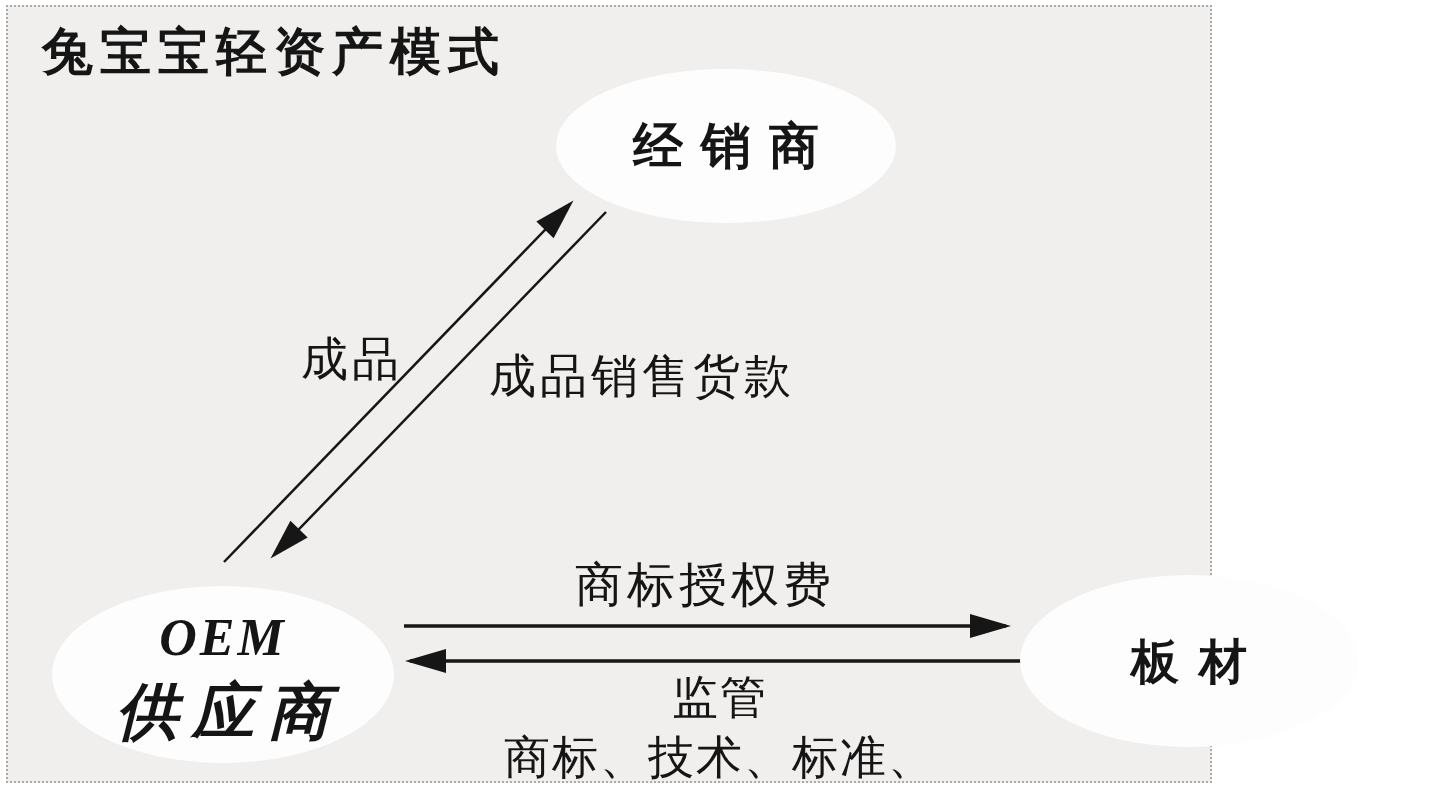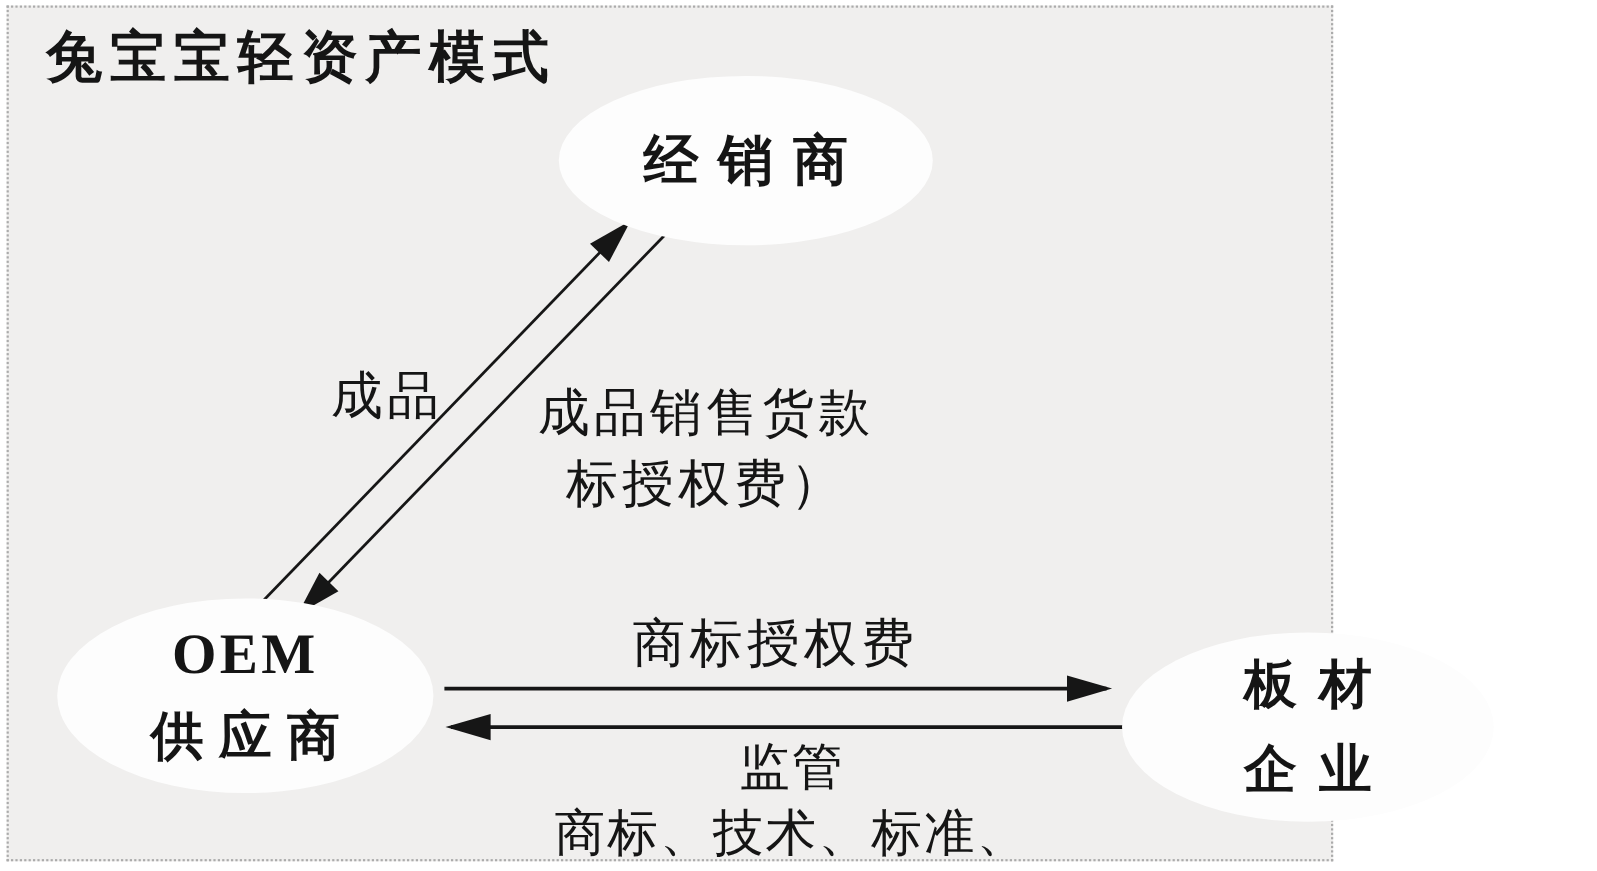--- a/index.html
+++ b/index.html
@@ -21,26 +21,26 @@
     position: absolute; left: 42px; top: 18px;
     font-size: 51px; font-weight: 700; letter-spacing: 7px;
     white-space: nowrap;
   }
   .node {
     position: absolute; border-radius: 50%;
     background: var(--node-fill, #fdfdfd);
     display: flex; flex-direction: column; justify-content: center; align-items: center;
     text-align: center; font-weight: 700;
   }
-  .node-dealer { left: 508px; top: 69px;  width: 340px; height: 154px; }
-  .node-oem    { left: 52px;  top: 544px; width: 342px; height: 177px; }
+  .node-dealer { left: 556px; top: 69px;  width: 340px; height: 154px; }
+  .node-oem    { left: 52px;  top: 586px; width: 342px; height: 177px; font-style: italic; }
   .node-board  { left: 1020px;top: 575px; width: 338px; height: 172px; text-align: center; }
   .node-dealer .nline { font-size: 50px; letter-spacing: 18px; text-indent: 18px; }
   .node-oem .nline1 { font-size: 52px; letter-spacing: 3px; line-height: 74px; }
-  .node-oem .nline2 { font-size: 48px; letter-spacing: 14px; text-indent: 14px; line-height: 74px; }
+  .node-oem .nline2 { font-size: 62px; letter-spacing: 14px; text-indent: 14px; line-height: 74px; }
   .node-board .nline1, .node-board .nline2 { font-size: 48px; letter-spacing: 20px; text-indent: 20px; line-height: 77px; }
   .arrow-layer { position: absolute; left: 0; top: 0; width: 1452px; height: 792px; }
   .edge-label {
     position: absolute; transform: translateX(-50%);
     text-align: center; white-space: nowrap;
     font-size: 47px; letter-spacing: 4px;
   }
   .lbl-finished { left: 352px; top: 328px; font-family: Liberation Mono, monospace; }
   .lbl-payment  { left: 642px; top: 344px; line-height: 64px; }
   .lbl-royalty  { left: 705px; top: 553px; font-size: 48px; }
@@ -70,28 +70,26 @@
     <div class="nline">经销商</div>
   </div>
 
   <div class="node node-oem">
     <div class="nline1">OEM</div>
     <div class="nline2">供应商</div>
   </div>
 
   <div class="node node-board">
     <div class="nline1">板材</div>
-    <div class="nline2">企业</div>
   </div>
 
   <div class="edge-label lbl-finished">成品</div>
 
   <div class="edge-label lbl-payment">
     <div>成品销售货款</div>
-    <div>标授权费）</div>
   </div>
 
   <div class="edge-label lbl-royalty">商标授权费</div>
 
   <div class="edge-label lbl-services">
     <div>监管</div>
     <div>商标、技术、标准、</div>
   </div>
 </div>
 

